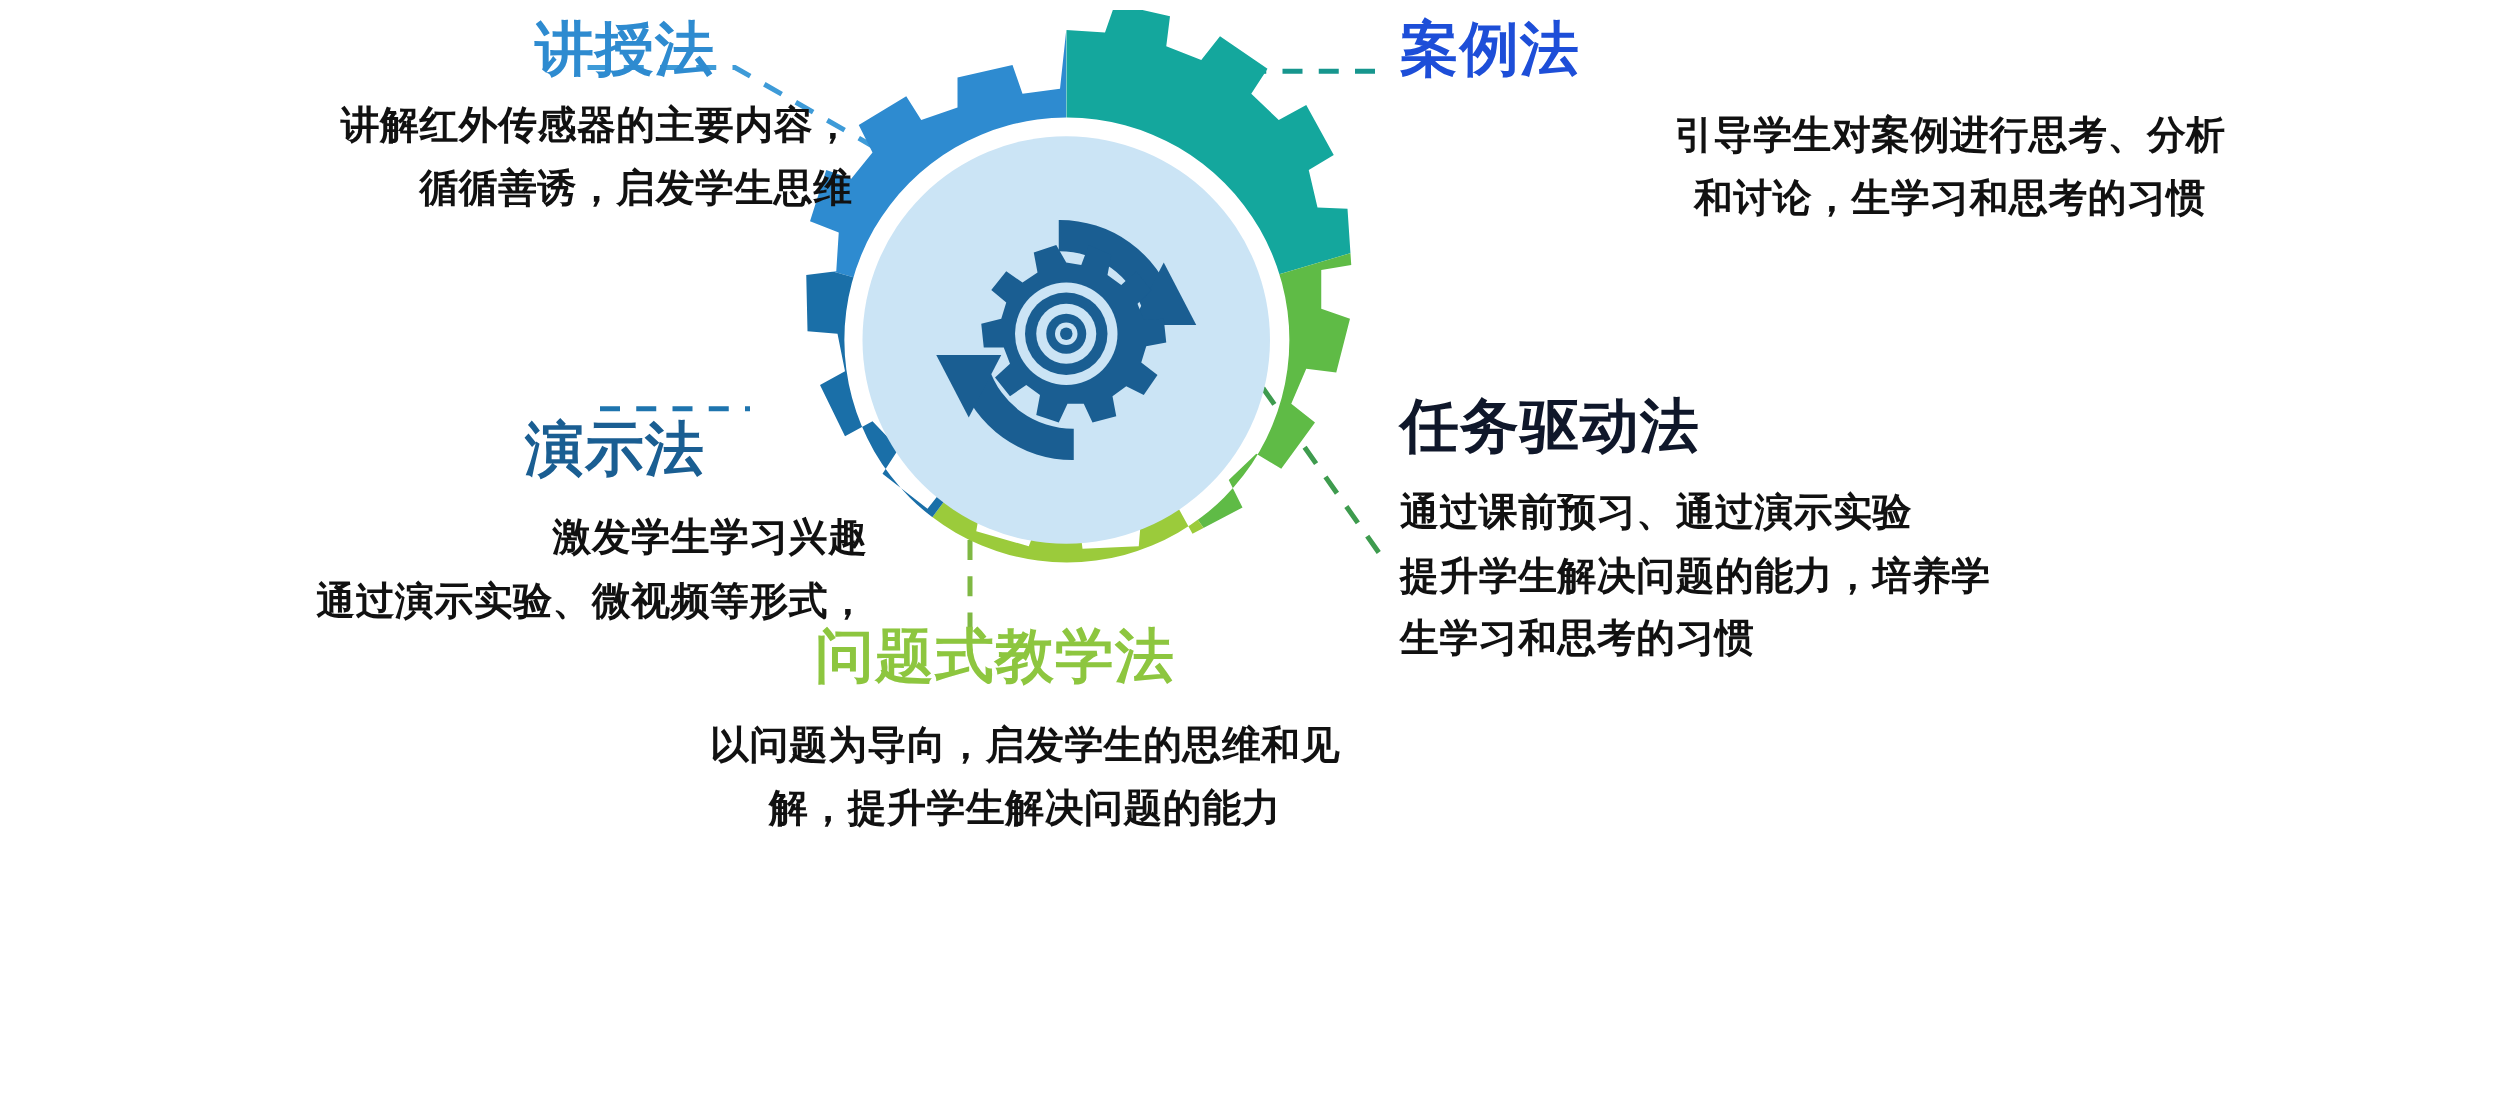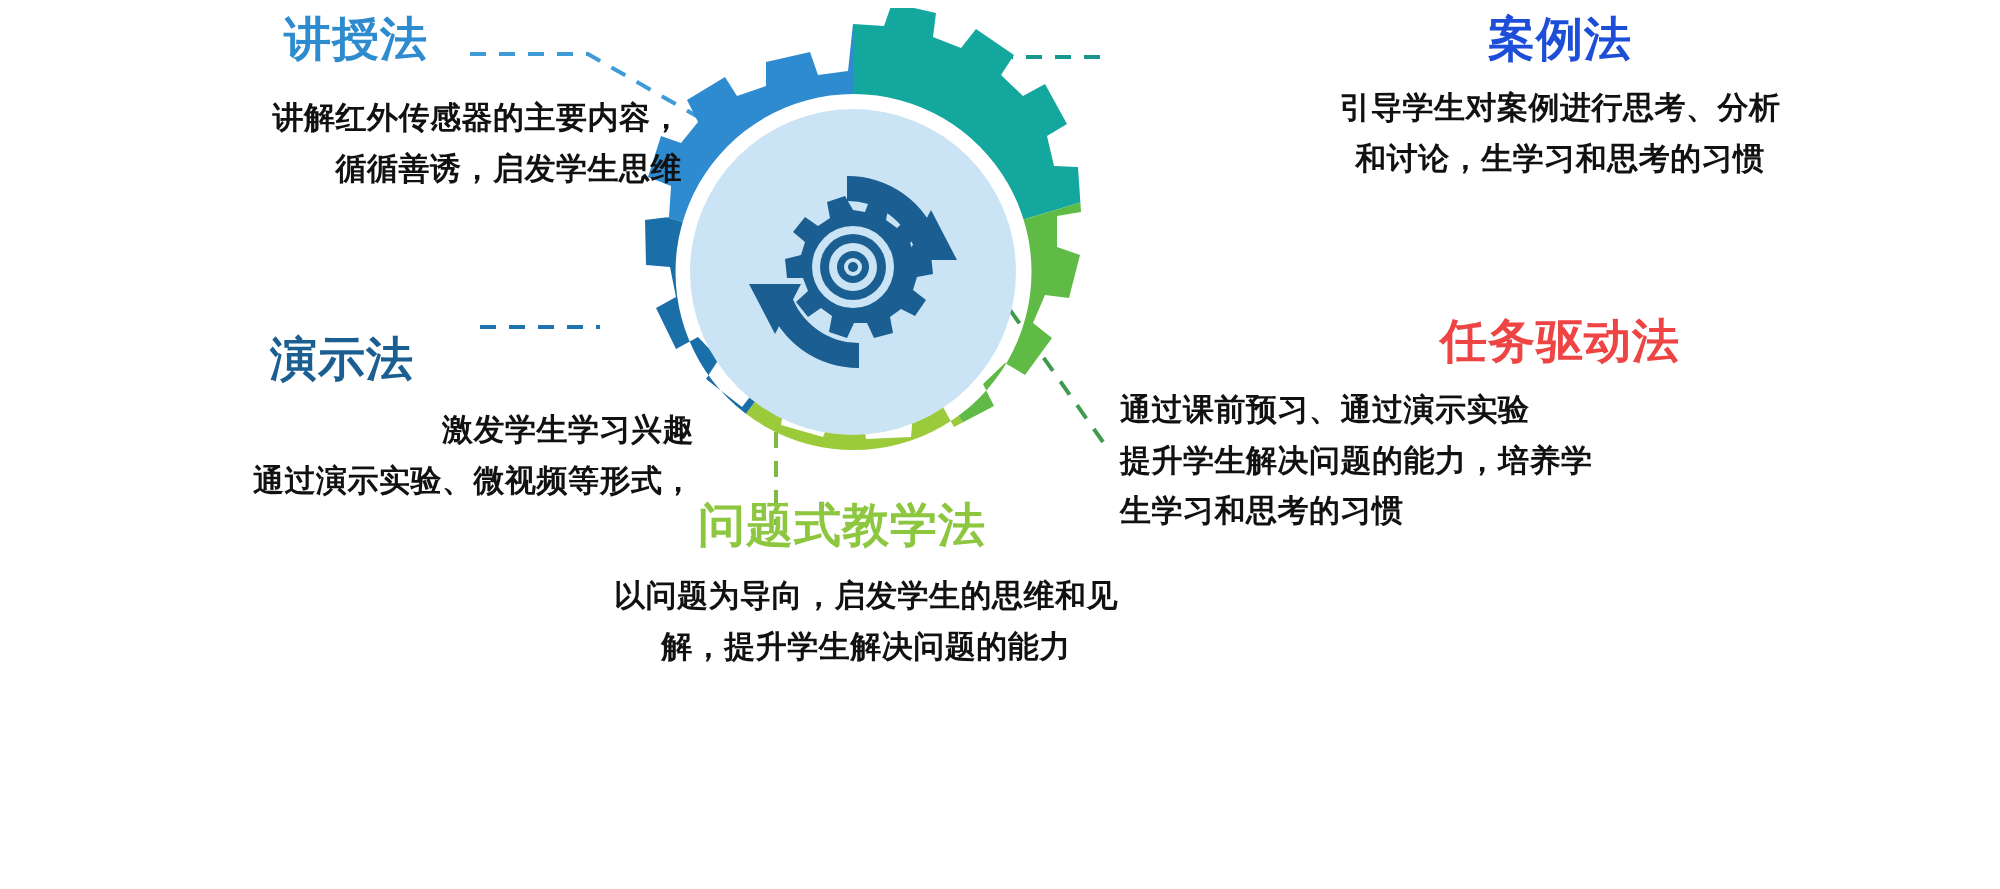--- a/index.html
+++ b/index.html
@@ -20,49 +20,48 @@
   }
   .gear-svg{display:block;width:500px;height:540px;}
 
   
   .callout{position:absolute;}
   .callout .title{
     font-weight:bold;
     letter-spacing:1px;
     line-height:1.05;
     white-space:nowrap;
-    text-align:center;
   }
   .callout .body{
     color:#111111;
     font-weight:bold;
     font-size:31px;
     line-height:1.62;
     letter-spacing:0.5px;
   }
   .callout .body p{margin:0;white-space:nowrap;}
 
   
   #c-lecture{left:140px;top:14px;width:560px;text-align:right;}
   #c-lecture .title{font-size:47px;color:#2E8BD0;padding-right:128px;}
-  #c-lecture .body{margin-top:30px;text-align:right;padding-right:18px;}
+  #c-lecture .body{margin-top:12px;text-align:right;padding-right:18px;}
 
   #c-case{left:1120px;top:14px;width:880px;text-align:left;}
   #c-case .title{font-size:47px;color:#1d4ed8;}
   #c-case .body{margin-top:20px;text-align:center;}
 
   #c-demo{left:120px;top:290px;width:580px;text-align:right;}
   #c-demo .title{font-size:47px;color:#1A5E92;padding-right:136px;margin-top:44px;}
   #c-demo .body{margin-top:22px;text-align:right;padding-right:6px;}
 
   #c-task{left:1120px;top:316px;width:880px;text-align:left;}
-  #c-task .title{font-size:47px;color:#ef4444;}
+  #c-task .title{font-size:47px;color:#0f172a;}
   #c-task .body{margin-top:20px;text-align:left;}
 
-  #c-problem{left:492px;top:500px;width:700px;text-align:center;}
+  #c-problem{left:446px;top:500px;width:700px;text-align:center;}
   #c-problem .title{font-size:47px;color:#8DC63F;}
   #c-problem .body{margin-top:22px;text-align:center;padding-left:48px;}
 
   
   #links{position:absolute;left:0;top:0;width:2000px;height:889px;pointer-events:none;}
 </style>
 </head>
 <body>
 
 <div id="stage">

